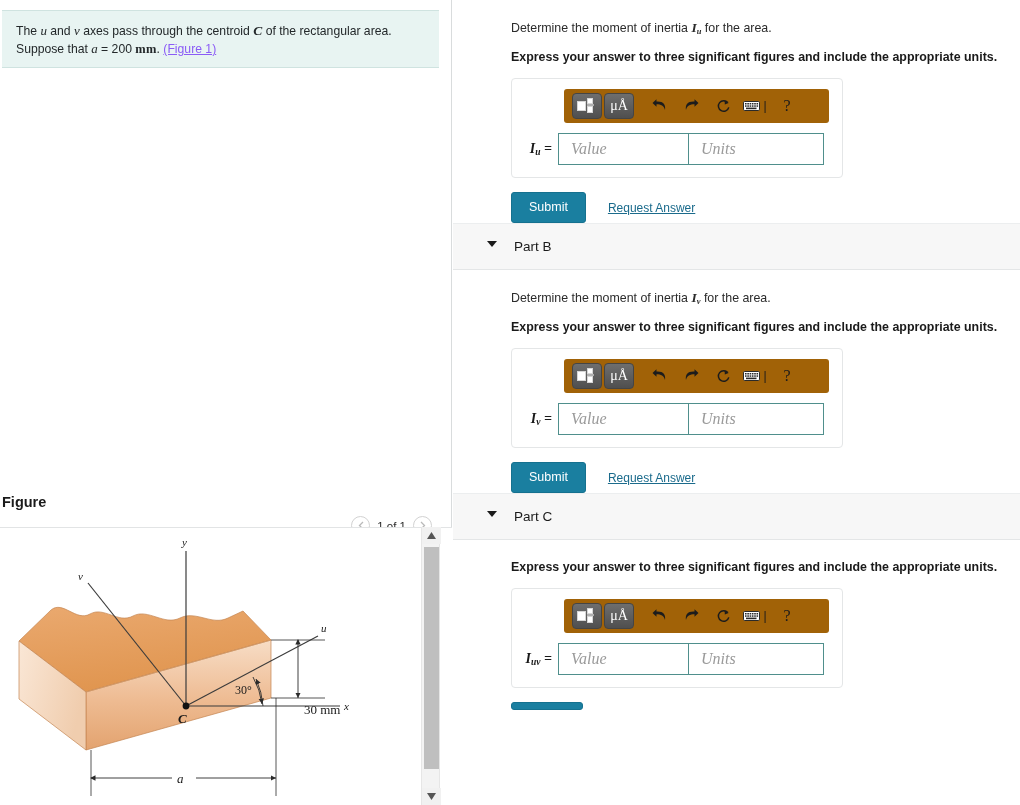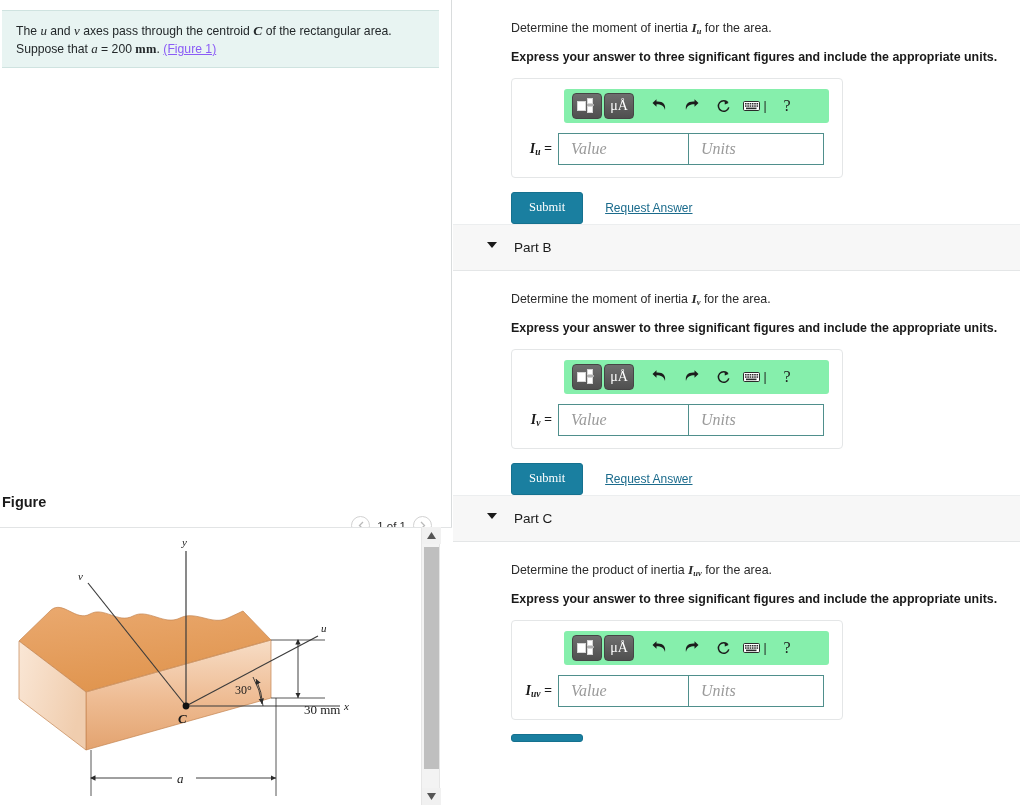--- a/index.html
+++ b/index.html
@@ -113,21 +113,21 @@
 
   .answer-box {
     border: 1px solid #e4e6e7;
     border-radius: 4px;
     background: #fff;
     width: 332px;
     padding: 10px 10px 12px 10px;
     margin-top: 4px;
   }
   .ans-toolbar {
-    background: #86efac;
+    background: #a16207;
     border-radius: 3px;
     height: 34px;
     display: flex; align-items: center;
     padding: 0 8px;
     gap: 2px;
     width: 265px;
     margin: 0 auto 0 42px;
   }
   .tb-btn {
     width: 30px; height: 26px;
@@ -164,21 +164,21 @@
   .sub { font-size: .68em; vertical-align: -0.22em; }
 
   .actions { margin-top: 14px; display: flex; align-items: center; gap: 22px; }
   .submit-btn {
     background: #1a7fa0; color: #fff;
     border: 1px solid #15718f;
     border-radius: 3px;
     font-size: 12.5px;
     padding: 7px 17px 8px 17px;
     cursor: pointer;
-    font-family:Liberation Serif, serif;
+    font-family:Liberation Sans, sans-serif;
   }
   .req-link {
     color: #1b6b8c; font-size: 12px; text-decoration: underline; cursor: pointer;
   }
   .bottom-clip { margin-top: 14px; }
   .clip-btn {
     background: #1a7fa0; border:1px solid #15718f; border-radius: 3px;
     width: 72px; height: 8px;
   }
 </style>
@@ -460,23 +460,20 @@
       <span class="req-link">Request Answer</span>
     </div>
     </div>
       </div>
       <div>
     <div class="part-header">
       <span class="caret"></span>
       <span class="part-title">Part C</span>
     </div>
     <div class="part-body">
-      <div class="q-line">
-        <span>Determine the product of inertia </span><span class="mbold">I</span><span class="mbold sub">uv</span><span> for the area.</span>
-      </div>
       <div class="q-line bold">Express your answer to three significant figures and include the appropriate units.</div>
 
       <div class="answer-box">
         <div class="ans-toolbar">
           <div class="tb-btn dark">
                 <svg width="20" height="16" viewBox="0 0 20 16">
       <rect x="0.5" y="3.5" width="8" height="9" fill="#ffffff" stroke="#d6d6d6"></rect>
       <rect x="10.5" y="0.5" width="5" height="5" fill="#ffffff" stroke="#d6d6d6"></rect>
       <rect x="10.5" y="8.5" width="5" height="6" fill="#ffffff" stroke="#d6d6d6"></rect>
       <line x1="10" y1="7" x2="17" y2="7" stroke="#ffffff" stroke-width="1"></line>

